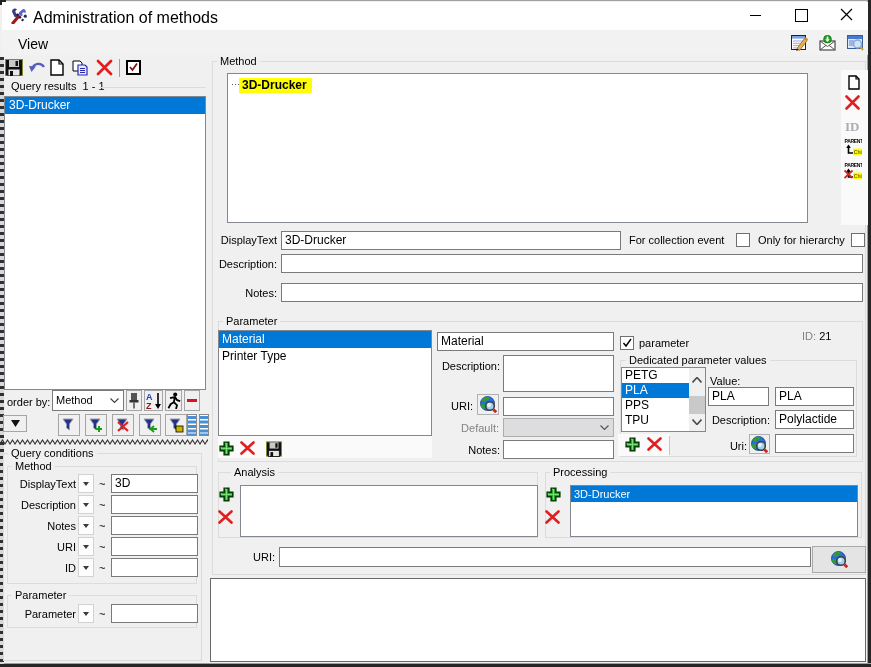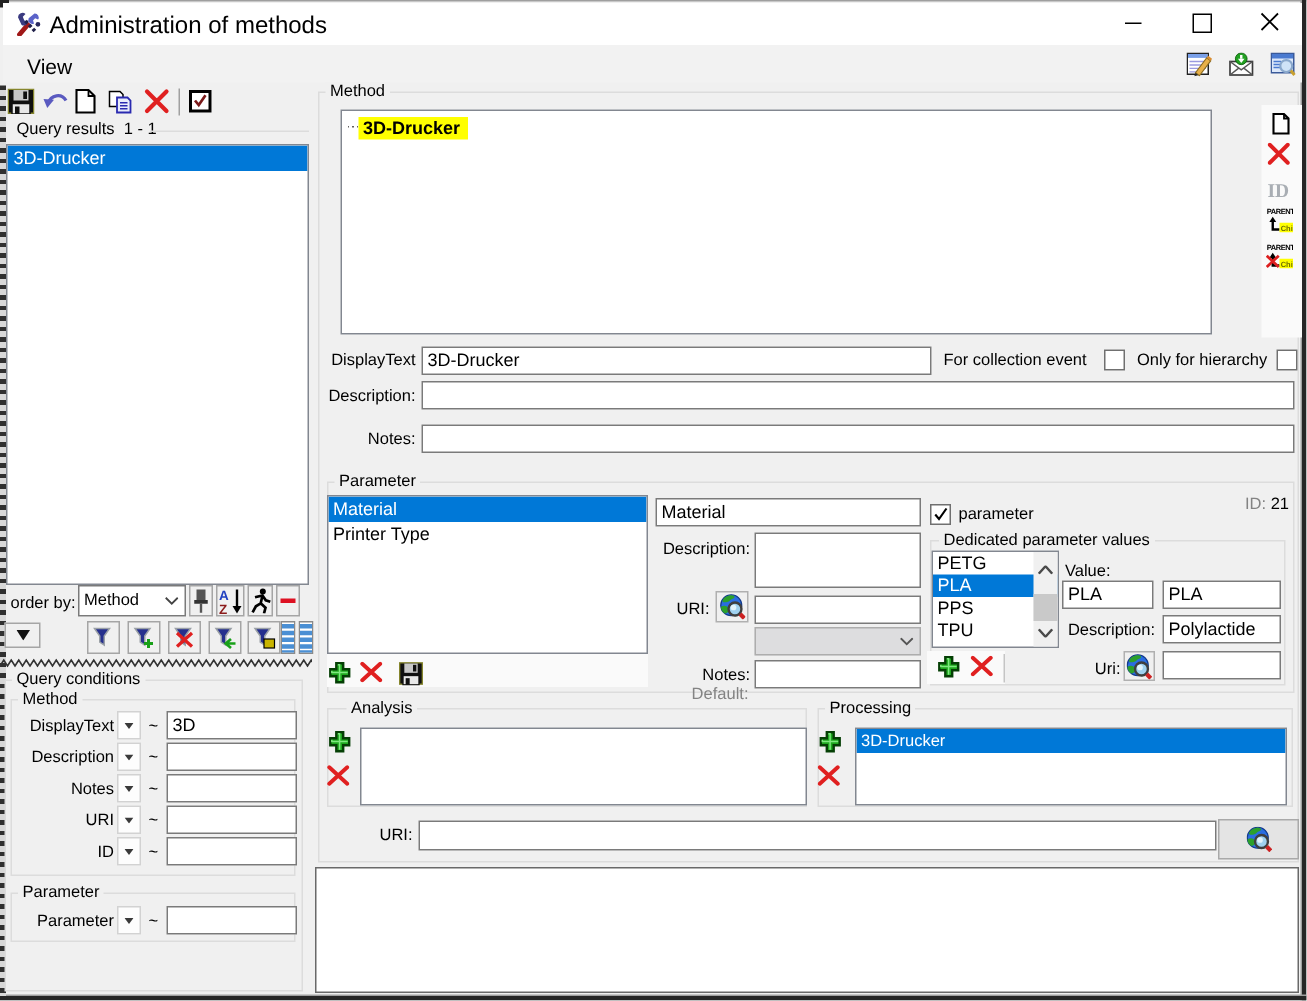--- a/index.html
+++ b/index.html
@@ -368,36 +368,36 @@
           <path d="M1.6 4.6 C2.6 2 5.8 0.4 8.6 1 C10.4 1.5 10 2.6 8.4 3.2 C6.6 3.8 6.4 5.2 4.8 5.4 C3.2 5.6 2.2 5.8 1.6 4.6z" fill="#2ca02c"></path>
           <path d="M0.6 8.6 c2-1.4 4.6-0.6 5.2 1.2 0.5 1.6-0.8 3-2.6 3.2 C1.6 11.9 0.7 10.4 0.6 8.6z" fill="#2ca02c"></path>
           <path d="M9 13.6 c1.4 0.8 3 0.2 3.4-0.8" stroke="#2ca02c" stroke-width="1.6" fill="none"></path>
           <circle cx="10" cy="10" r="4.3" fill="#9fd1ef" stroke="#3f3f3f" stroke-width="1.6"></circle>
           <circle cx="9" cy="9" r="1.9" fill="#e2f3fc"></circle>
           <path d="M13.4 13.4 l2.8 2.8" stroke="#cc2222" stroke-width="2.8"></path>
         </svg>
       </div>
     </div>
   <div class="fld" style="left:503px;top:397px;width:111px;height:19px;"></div>
-  <div class="rlbl" style="left:400px;top:422px;width:99px;color:#838383;margin-top:35px;">Default:</div>
+  <div class="rlbl" style="left:400px;top:422px;width:99px;color:#838383;">Default:</div>
   <div class="abs" style="left:503px;top:418px;width:111px;height:19px;background:#dddddf;border:1px solid #adadad;box-sizing:border-box;">
     <svg style="position:absolute;right:4px;top:6px;" width="9" height="6">
         <path d="M0.5 0.5 L4.5 4.5 L8.5 0.5" stroke="#555" stroke-width="1.2" fill="none"></path>
       </svg>
   </div>
   <div class="rlbl" style="left:400px;top:444px;width:100px;">Notes:</div>
   <div class="fld" style="left:503px;top:440px;width:111px;height:19px;"></div>
 
   <div class="ck" style="left:620px;top:336px;width:14px;height:14px;">
       <svg width="12" height="12">
         <path d="M2.5 6 L5 9 L10 2" stroke="#000" stroke-width="1.4" fill="none"></path>
       </svg>
     </div>
   <div class="lbl" style="left:639px;top:337px;">parameter</div>
-  <div class="lbl" style="left:802px;top:330px;color:#838383;margin-left:28px;">ID: <span style="color:#000;">21</span></div>
+  <div class="lbl" style="left:802px;top:330px;color:#838383;">ID: <span style="color:#000;">21</span></div>
 
   <div class="gb" style="left:620px;top:360px;width:237px;height:97px;"></div>
   <div class="gblab" style="left:626px;top:354px;">Dedicated parameter values</div>
 
   <div class="lb" style="left:621px;top:367px;width:85px;height:65px;">
     <div class="row" style="height:15px;line-height:15px;">PETG</div>
     <div class="row sel" style="height:15px;line-height:15px;">PLA</div>
     <div class="row" style="height:15px;line-height:15px;">PPS</div>
     <div class="row" style="height:15px;line-height:15px;">TPU</div>
   </div>

